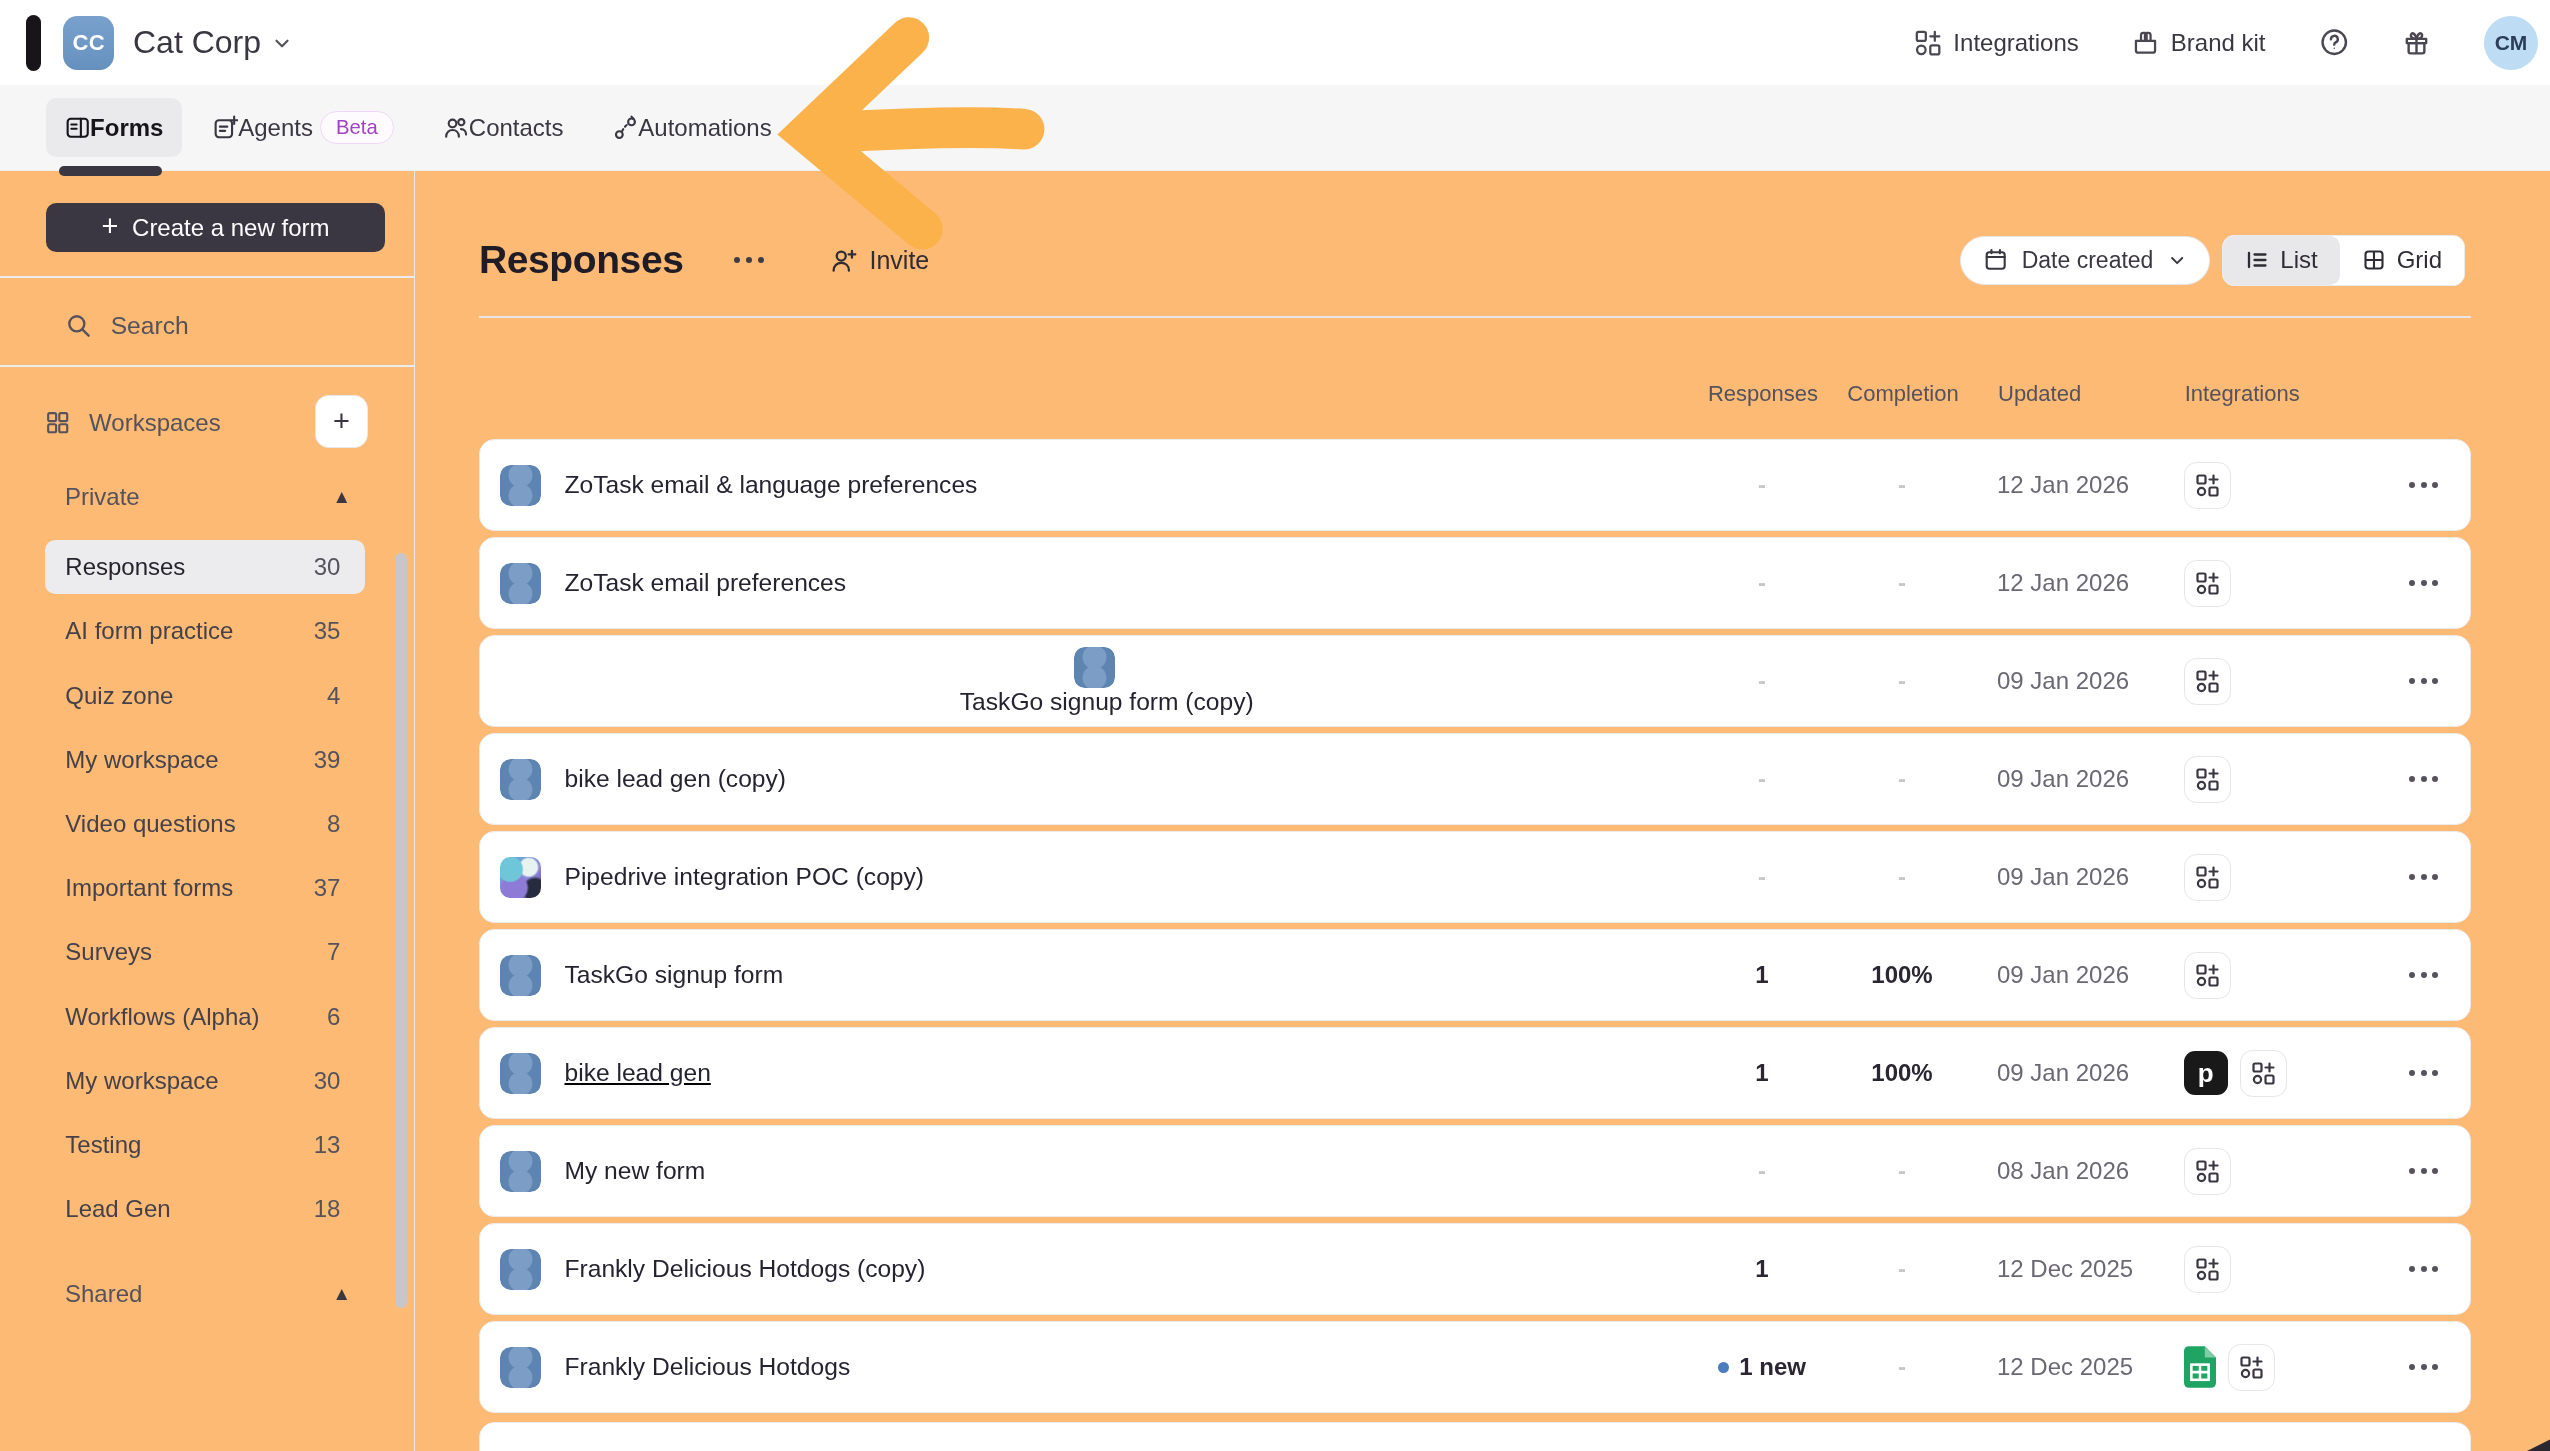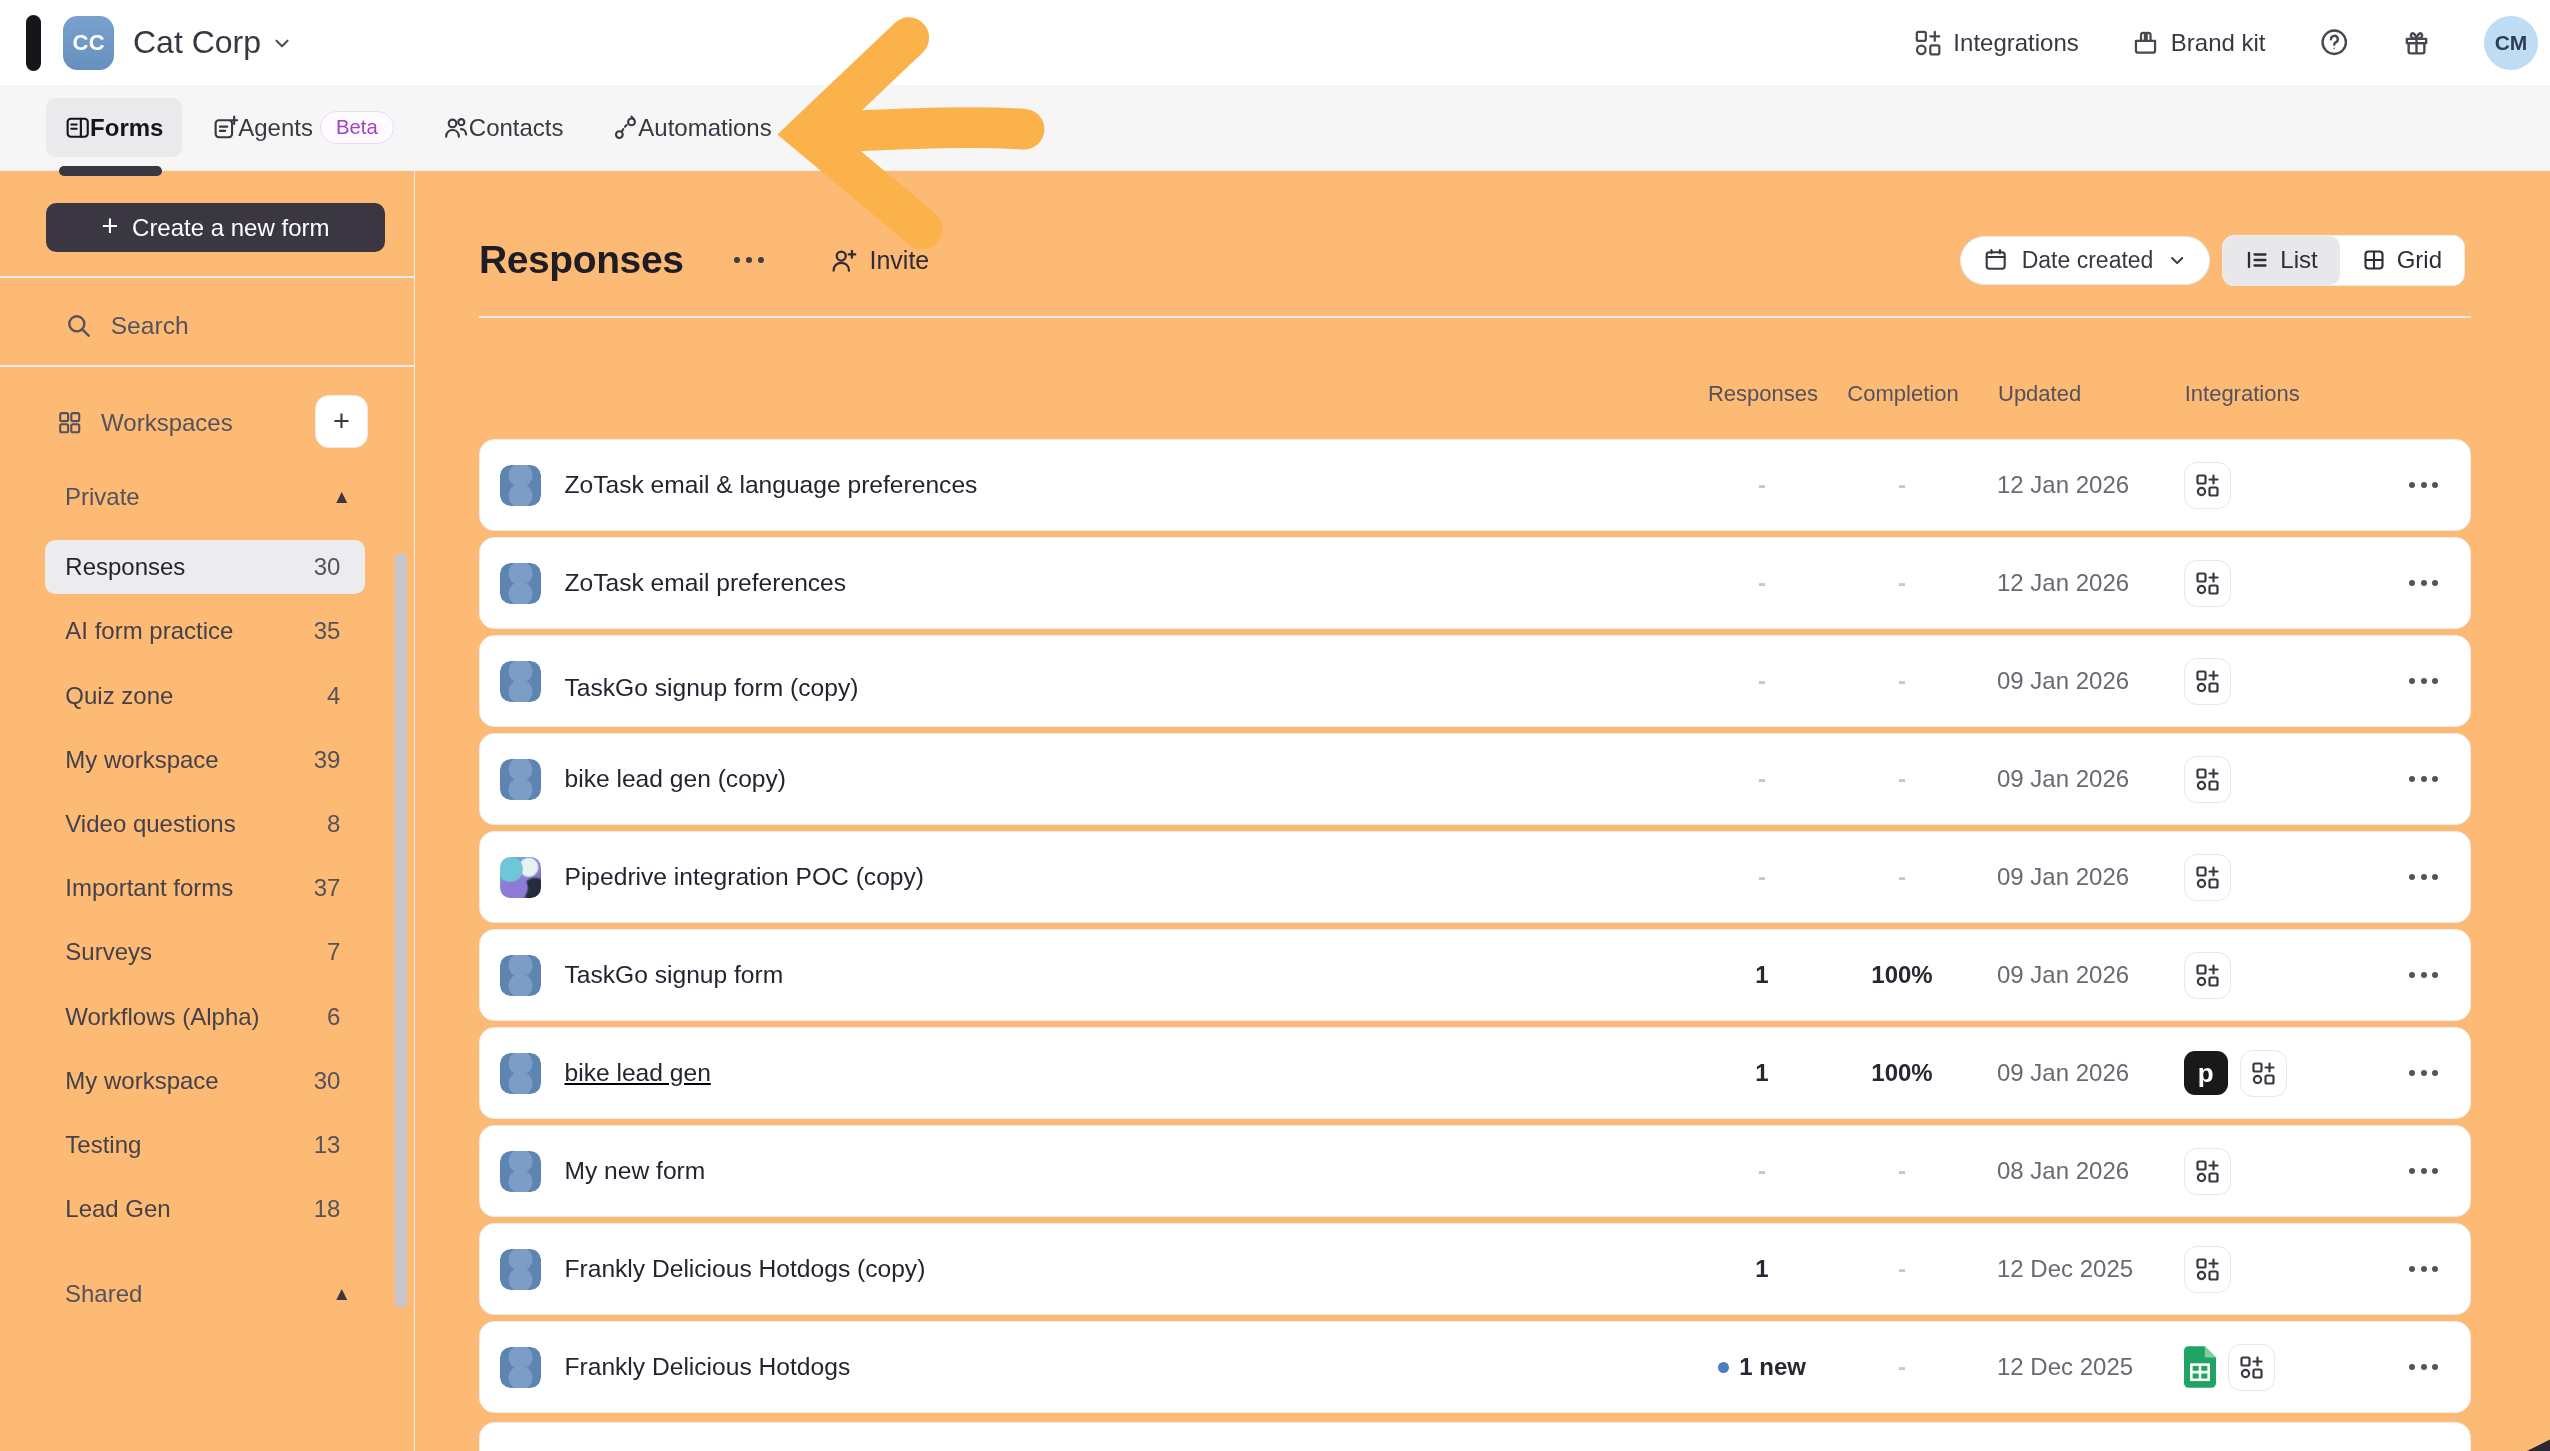--- a/index.html
+++ b/index.html
@@ -28,21 +28,21 @@
   
   .arrow-annot{position:absolute;left:0;top:0;pointer-events:none;z-index:40;}
 
   
   .sidebar{position:absolute;top:171px;left:0;width:415px;bottom:0;border-right:1.7px solid #E9E9EB;box-sizing:border-box;}
   .create-btn{position:absolute;left:46px;top:32px;width:339px;height:49px;background:#3A3742;border:none;border-radius:10.2px;color:#fff;font-size:24px;font-family:inherit;font-weight:500;display:flex;align-items:center;justify-content:center;gap:13.6px;cursor:pointer;}
   .create-btn .plus{font-size:29px;font-weight:400;margin-top:-2.5px;}
   .sb-divider{position:absolute;left:0;width:100%;height:1.7px;background:#ECECEE;}
   .d1{top:105px;} .d2{top:194px;}
   .search-row{position:absolute;left:0;top:114px;height:81px;width:100%;display:flex;align-items:center;gap:18.7px;padding-left:65px;box-sizing:border-box;font-size:24.6px;color:#55525C;cursor:text;}
-  .ws-header{position:absolute;left:0;top:216px;height:72px;width:100%;display:flex;align-items:center;gap:18.7px;padding-left:57px;box-sizing:border-box;font-size:24px;color:#55525C;font-weight:500;}
+  .ws-header{position:absolute;left:0;top:216px;height:72px;width:100%;display:flex;align-items:center;gap:18.7px;padding-left:45px;box-sizing:border-box;font-size:24px;color:#55525C;font-weight:500;}
   .ws-add{position:absolute;left:315px;top:7.6px;width:53px;height:53px;background:#fff;border:1.7px solid #E9E9EB;border-radius:13.6px;font-size:29px;color:#3A3742;display:flex;align-items:center;justify-content:center;cursor:pointer;font-weight:300;}
   .sb-list{position:absolute;left:0;top:292px;right:0;}
   .sb-section{height:68px;display:flex;align-items:center;justify-content:space-between;padding:0 63px 0 65px;font-size:24px;color:#55525C;font-weight:500;cursor:pointer;}
   .sb-section.shared{margin-top:24px;}
   .tri{font-size:18.7px;color:#3A3742;}
   .sb-item{height:54px;margin:9.3px 49px 10.2px 45px;display:flex;align-items:center;justify-content:space-between;padding:0 24.6px 0 20.3px;font-size:24px;color:#44414B;border-radius:10.2px;cursor:pointer;}
   .sb-item.active{background:#ECECEE;color:#26232D;}
   .sb-count{color:#55525C;}
   .sb-thumb{position:absolute;right:6.8px;top:382px;width:12px;height:755px;border-radius:6px;background:#C7C6CC;}
 
@@ -425,21 +425,21 @@
           </div>
           <div class="c-menu">
             <span class="row-dots">
               <i></i>
               <i></i>
               <i></i>
             </span>
           </div>
         </div>
         <div class="row cols">
-          <div class="c-title" style="display:flex;align-items:flex-end;">
+          <div class="c-title" style="display:flex;align-items:center;flex-direction:column;">
             <span>
               <svg class="thumb" width="41" height="41" viewBox="0 0 48 48">
                 <defs>
                   <clipPath id="tc">
                     <rect width="48" height="48" rx="13"></rect>
                   </clipPath>
                 </defs>
                 <rect width="48" height="48" rx="13" fill="#5E84B2"></rect>
                 <g clip-path="url(#tc)" fill="#7B9DC6">
                   <circle cx="24" cy="12" r="14"></circle>

